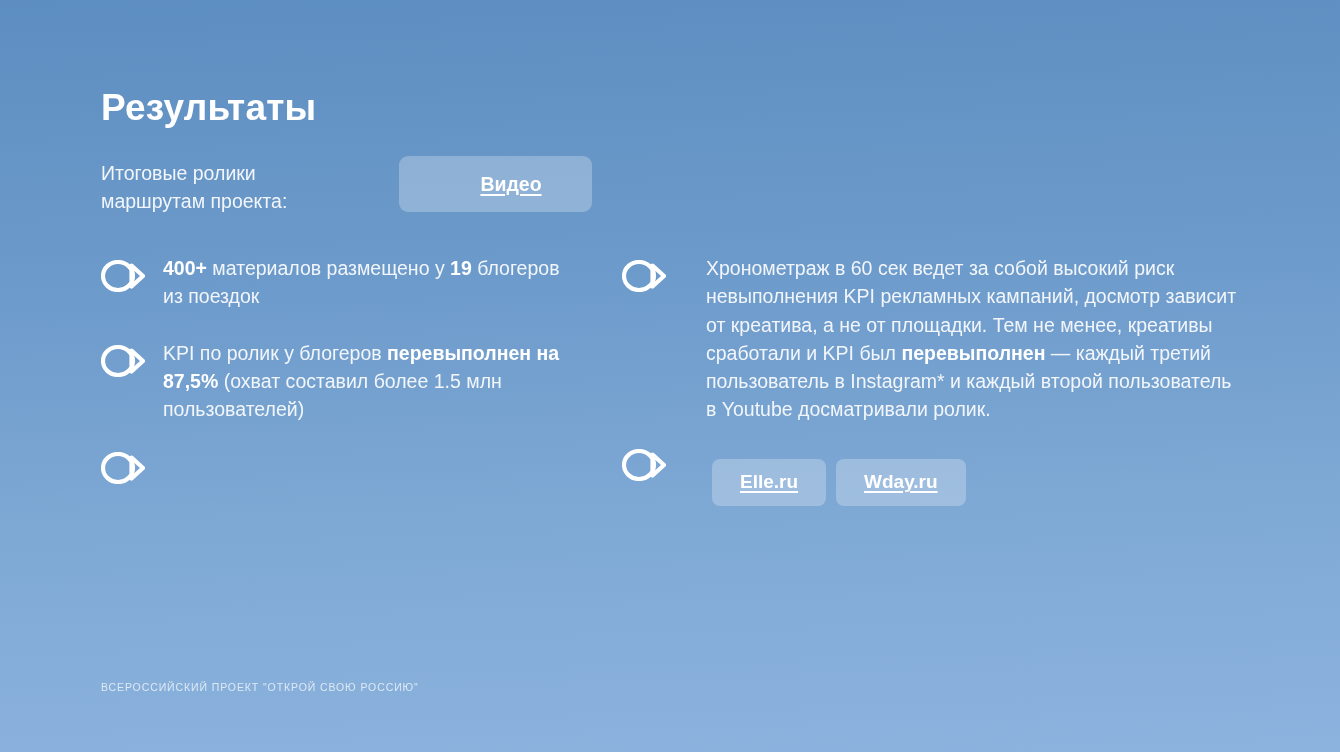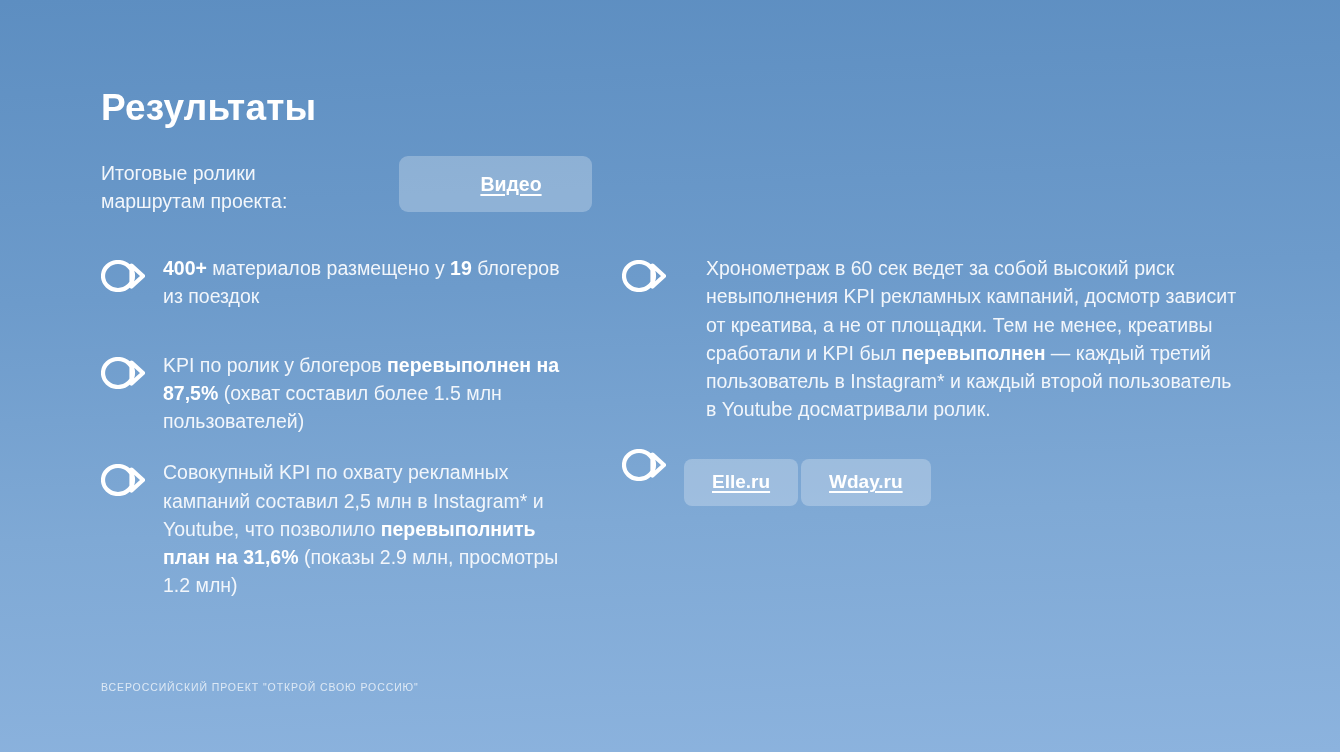--- a/index.html
+++ b/index.html
@@ -117,28 +117,29 @@
     flex: 1 1 auto;
     font-size: 19.5px;
     line-height: 1.45;
     color: #f2f6fb;
     font-weight: 400;
     padding-top: 4px;
   }
   .bullet-text b { font-weight: bold; color: #ffffff; }
 
   
-  .col-left  .bullet:nth-child(1) { margin-bottom: 36px; justify-content: space-between; }
+  .col-left  .bullet:nth-child(1) { margin-bottom: 24px; justify-content: space-between; }
   .col-left  .bullet:nth-child(2) { margin-bottom: 19px; }
   .col-right .bullet:nth-child(1) { margin-bottom: 15px; gap: 22px; }
 
   .links-row {
     display: flex;
-    gap: 3px;
+    gap: 10px;
     margin-top: 20px;
+    margin-left: 28px;
   }
 
   
   .footer {
     position: absolute;
     left: 101px;
     top: 681px;
     font-size: 10.5px;
     letter-spacing: 0.9px;
     color: rgba(255, 255, 255, 0.72);
@@ -178,21 +179,20 @@
       </span>
       <div class="bullet-text"><span>KPI по ролик у блогеров </span><b>перевыполнен на 87,5%</b><span> (охват составил более 1.5 млн пользователей)</span></div>
     </div>
 
     <div class="bullet">
       <span class="bullet-icon">
         <svg width="44" height="32" viewBox="0 0 44 32" aria-hidden="true">
           <path d="M17 2 C25.3 2 32 8.3 32 16 C32 23.7 25.3 30 17 30 C8.7 30 2 23.7 2 16 C2 8.3 8.7 2 17 2 Z M30.5 5.5 L42 16 L30.5 26.5 Z" fill="none" stroke="#ffffff" stroke-width="4.2" stroke-linejoin="round"></path>
         </svg>
       </span>
-      <div class="bullet-text"><span>Совокупный KPI по охвату рекламных кампаний составил 2,5 млн в Instagram* и Youtube, что позволило </span><b>перевыполнить план на 31,6%</b><span>  (показы 2.9 млн, просмотры 1.2 млн)</span></div>
     </div>
 
   </div>
 
   <div class="col col-right">
 
     <div class="bullet">
       <span class="bullet-icon">
         <svg width="44" height="32" viewBox="0 0 44 32" aria-hidden="true">
           <path d="M17 2 C25.3 2 32 8.3 32 16 C32 23.7 25.3 30 17 30 C8.7 30 2 23.7 2 16 C2 8.3 8.7 2 17 2 Z M30.5 5.5 L42 16 L30.5 26.5 Z" fill="none" stroke="#ffffff" stroke-width="4.2" stroke-linejoin="round"></path>

